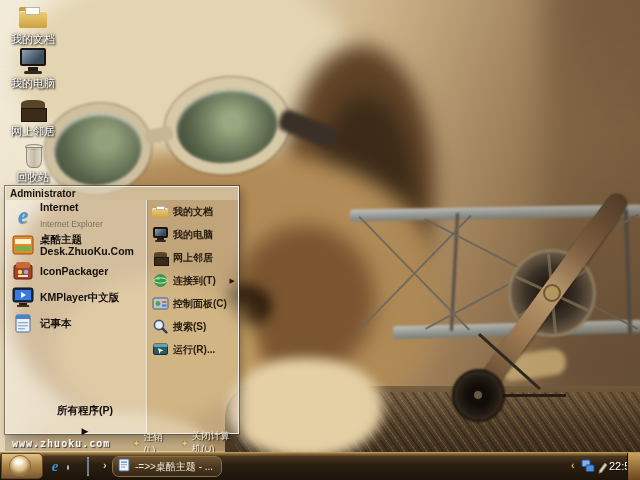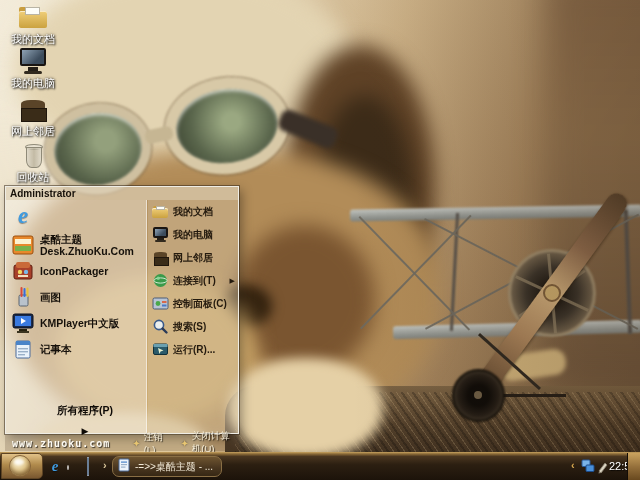--- a/index.html
+++ b/index.html
@@ -216,47 +216,42 @@
 
 
 <div class="abs" id="start-menu">
   <div class="abs" id="sm-header">Administrator</div>
 
   <div class="abs" id="sm-left">
     <div class="sm-item" style="height:32px;">
       <span class="ic24">
           <span class="ie-g" style="font-size:23px; line-height:24px; display:block; text-align:center;">e</span>
         </span>
+      <span>
+        <span class="t" style="display:block;">Internet</span>
+        <span class="sub">Internet Explorer</span>
+      </span>
     </div>
     <div class="sm-item" style="height:26px;">
       <span class="ic24"><svg width="24" height="24" viewBox="0 0 24 24">
             <rect x="2" y="3" width="20" height="18" rx="2" fill="#e8892c" stroke="#9a4f0e"></rect>
             <rect x="4" y="6" width="16" height="5" fill="#fdf2d0"></rect>
             <rect x="4" y="13" width="16" height="5" fill="#7ab04a"></rect>
           </svg></span>
       <span class="t">桌酷主题Desk.ZhuoKu.Com</span>
     </div>
     <div class="sm-item" style="height:26px;">
       <span class="ic24"><svg width="24" height="24" viewBox="0 0 24 24">
             <rect x="3" y="6" width="18" height="14" rx="2" fill="#a8402a" stroke="#5e1f10"></rect>
             <rect x="5" y="3" width="14" height="6" rx="2" fill="#c96a3a"></rect>
             <circle cx="9" cy="13" r="2.2" fill="#f2d560"></circle>
             <circle cx="15" cy="13" r="2.2" fill="#7ab9e8"></circle>
             <rect x="7" y="16" width="10" height="2" fill="#f0e0c0"></rect>
           </svg></span>
       <span class="t">IconPackager</span>
-    </div>
-    <div class="sm-item" style="height:26px;">
-      <span class="ic24"><svg width="24" height="24" viewBox="0 0 24 24">
-            <rect x="8" y="10" width="9" height="11" rx="1.5" fill="#b9c2cc" stroke="#5a6470"></rect>
-            <rect x="9.5" y="2" width="2" height="10" rx="1" fill="#d84a3a"></rect>
-            <rect x="12.5" y="3" width="2" height="9" rx="1" fill="#3a6ed8"></rect>
-            <rect x="15.5" y="2.5" width="2" height="9.5" rx="1" fill="#e8c23a"></rect>
-          </svg></span>
-      <span class="t">画图</span>
     </div>
     <div class="sm-item" style="height:26px;">
       <span class="ic24"><svg width="24" height="24" viewBox="0 0 24 24">
             <rect x="2" y="3" width="20" height="14" rx="2" fill="#1a2a4a" stroke="#0a1020"></rect>
             <rect x="4" y="5" width="16" height="10" fill="#3a7ae0"></rect>
             <polygon points="10,7 15,10 10,13" fill="#fff"></polygon>
             <rect x="8" y="18" width="8" height="2" fill="#24200e"></rect>
             <rect x="6" y="20" width="12" height="2" fill="#3a3420"></rect>
           </svg></span>
       <span class="t">KMPlayer中文版</span>

